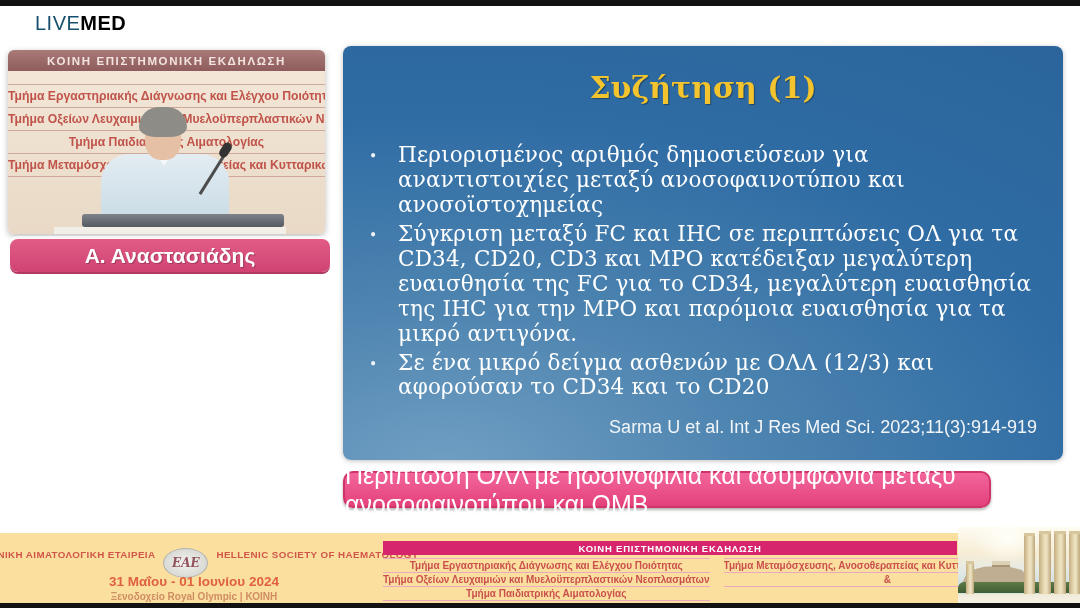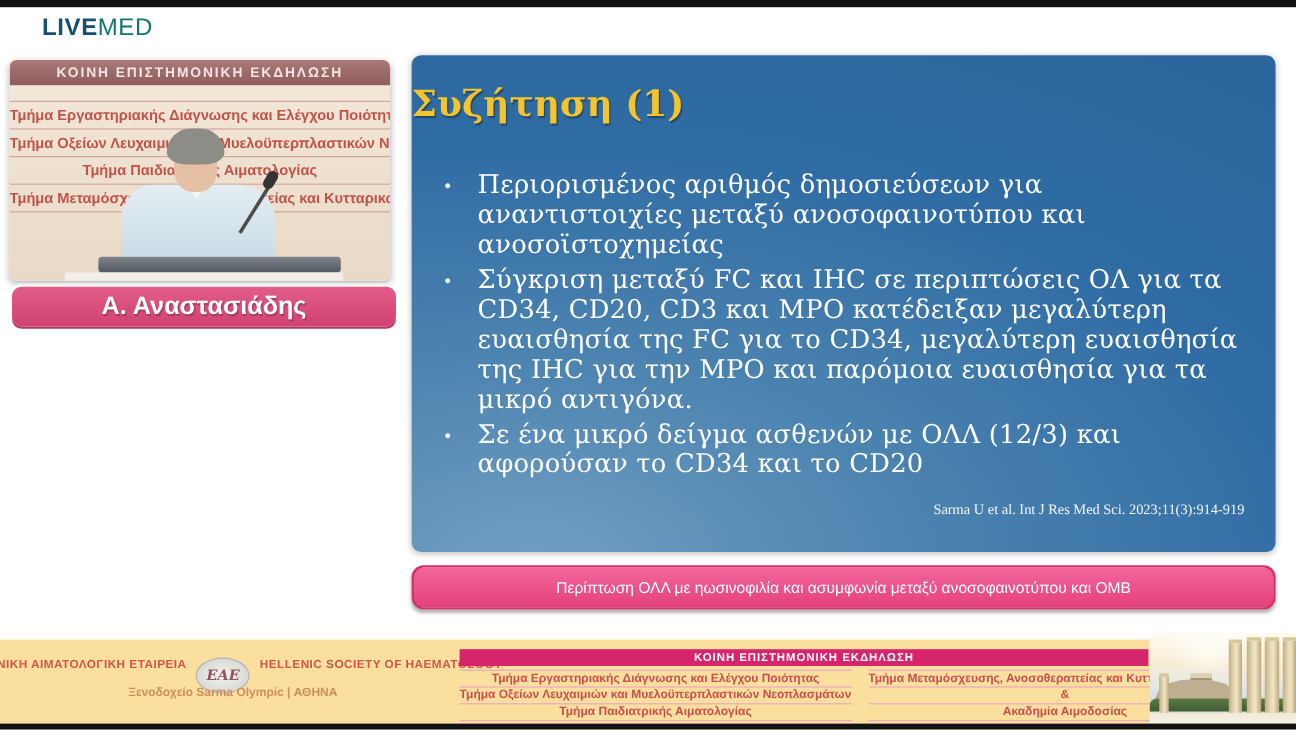--- a/index.html
+++ b/index.html
@@ -4,22 +4,22 @@
 <style>
   * { box-sizing: border-box; margin: 0; padding: 0; }
   body { background: #000; font-family: "Liberation Sans", sans-serif; }
   .screen { position: relative; width: 1080px; height: 608px; background: #fff; overflow: hidden; }
 
   .topbar { position: absolute; top: 0; left: 0; width: 100%; height: 6px; background: #121212; }
   .bottombar { position: absolute; bottom: 0; left: 0; width: 100%; height: 5px; background: #121212; }
 
   
   .logo { position: absolute; top: 12px; left: 35px; font-size: 20px; letter-spacing: .5px; }
-  .logo .live { color: #17506f; font-weight: bold; text-align: right; }
-  .logo .med  { color: #0f766e; font-weight: 400; }
+  .logo .live { color: #17506f; font-weight: normal; text-align: right; }
+  .logo .med  { color: #000000; font-weight: 700; }
 
   
   .video { position: absolute; left: 8px; top: 50px; width: 317px; height: 184px; border-radius: 6px;
            overflow: hidden; background: linear-gradient(#f4e8d9, #e9d9c6); box-shadow: 0 2px 6px rgba(0,0,0,.28); }
   .video-banner { height: 21px; background: linear-gradient(#a87a78, #8e5c5c); color: #f3e4e1;
                   font-size: 11.5px; font-weight: bold; letter-spacing: 1.6px;
                   display: flex; align-items: center; justify-content: center; white-space: nowrap; }
   .video-rows { position: absolute; top: 34px; left: 0; right: 0; border-top: 1px solid #cfa89d; }
   .vrow { height: 23px; line-height: 22px; text-align: center; color: #c0544b; font-weight: 600;
           font-size: 12.2px; border-bottom: 1px solid #cfa89d; white-space: nowrap; overflow: hidden; }
@@ -43,37 +43,37 @@
   .name-badge { position: absolute; left: 10px; top: 239px; width: 320px; height: 33px;
                 background: linear-gradient(#e25c86, #d04373); border-radius: 8px;
                 box-shadow: 0 2px 0 #b03a63, 0 0 0 3px rgba(255,255,255,.6);
                 display: flex; align-items: center; justify-content: center;
                 color: #fff; font-weight: bold; font-size: 21px; text-shadow: 1px 1px 1px rgba(0,0,0,.25); }
 
   
   .slide { position: absolute; left: 343px; top: 46px; width: 720px; height: 414px; border-radius: 8px;
            background: radial-gradient(135% 125% at 14% 102%, #719fc3 0%, #4d84b0 32%, #2f6ca4 68%, #2b659b 100%);
            box-shadow: 0 1px 5px rgba(0,0,0,.25); overflow: hidden; }
-  .slide-title { position: absolute; top: 24px; left: 0; right: 0; 
+  .slide-title { position: absolute; top: 24px; left: 0; right: 0; text-align: center;
                  font-family: "DejaVu Serif", serif; font-weight: bold; font-size: 30px; color: #f4c42e;
                  text-shadow: 1px 1px 1px rgba(0,0,0,.35); }
   .bullets { position: absolute; top: 97px; left: 26px; right: 20px; color: #fff;
              font-family: "DejaVu Serif", serif; font-size: 21.5px; }
   .bullet { display: flex; margin-bottom: 4px; }
   .bullet .dot { width: 29px; flex: none; font-size: 14px; padding-top: 5px; color: #eef3f7; }
   .bullet .txt { flex: 1; line-height: 1.16; letter-spacing: .2px; }
-  .citation { position: absolute; right: 26px; top: 371px; font-family: Liberation Serif, serif;
-              font-size: 12px; color: #f1f5f8; }
-
-  
-  .case-banner { position: absolute; left: 343px; top: 471px; width: 720px; height: 37px; border-radius: 10px;
+  .citation { position: absolute; right: 26px; top: 371px; font-family: Liberation Sans, sans-serif;
+              font-size: 18px; color: #f1f5f8; }
+
+  
+  .case-banner { position: absolute; left: 343px; top: 471px; width: 648px; height: 37px; border-radius: 10px;
                  background: linear-gradient(#f2659b, #e4417c); border: 2px solid #cf3368;
                  box-shadow: 0 2px 3px rgba(0,0,0,.3);
                  display: flex; align-items: center; justify-content: center;
-                 color: #fff; font-size: 13px; }
+                 color: #fff; font-size: 25px; }
 
   
   .footer { position: absolute; left: 0; top: 533px; width: 1080px; height: 70px; background: #fbdf9e; }
   .f-left { position: absolute; left: 14px; top: 5px; width: 360px; }
   .soc-row { display: flex; align-items: center; justify-content: center; gap: 8px; height: 32px; }
   .soc-txt { font-size: 9.8px; color: #d1564a; letter-spacing: .4px; font-weight: 600; white-space: nowrap; }
   .eae { width: 45px; height: 30px; border-radius: 50%; flex: none;
          background: radial-gradient(#f2f2ef, #cfcfca); border: 1px solid #b3b3ae;
          display: flex; align-items: center; justify-content: center;
          color: #92535d; font-family: "DejaVu Serif", serif; font-style: italic; font-weight: bold; font-size: 12px; margin-top: 17px; }
@@ -162,35 +162,35 @@
     <span>Περίπτωση ΟΛΛ με ηωσινοφιλία και ασυμφωνία μεταξύ ανοσοφαινοτύπου και ΟΜΒ</span>
   </div>
 
   <div class="footer">
     <div class="f-left">
       <div class="soc-row">
         <span class="soc-txt">ΕΛΛΗΝΙΚΗ ΑΙΜΑΤΟΛΟΓΙΚΗ ΕΤΑΙΡΕΙΑ</span>
         <span class="eae">EAE</span>
         <span class="soc-txt">HELLENIC SOCIETY OF HAEMATOLOGY</span>
       </div>
-      <div class="venue">Ξενοδοχείο Sarma Olympic | ΑΘΗΝΑ</div>
+      <div class="dates">31 Μαΐου - 01 Ιουνίου 2024</div>
+      <div class="venue">Ξενοδοχείο Royal Olympic | ΚΟΙΝΗ</div>
     </div>
 
     <div class="f-mid">
       <div class="mid-band">ΚΟΙΝΗ ΕΠΙΣΤΗΜΟΝΙΚΗ ΕΚΔΗΛΩΣΗ</div>
       <div class="cols">
         <div class="col">
           <div class="col-item">Τμήμα Εργαστηριακής Διάγνωσης και Ελέγχου Ποιότητας</div>
           <div class="col-item">Τμήμα Οξείων Λευχαιμιών και Μυελοϋπερπλαστικών Νεοπλασμάτων</div>
           <div class="col-item">Τμήμα Παιδιατρικής Αιματολογίας</div>
         </div>
         <div class="col">
           <div class="col-item">Τμήμα Μεταμόσχευσης, Ανοσοθεραπείας και Κυτταρικών Θεραπειών</div>
           <div class="col-item">&amp;</div>
-          <div class="col-item">Ακαδημία Αιμοδοσίας</div>
         </div>
       </div>
     </div>
 
     <div class="f-photo">
       <div class="sun"></div>
       <div class="hill"></div>
       <div class="parthenon"></div>
       <div class="trees"></div>
       <div class="pillar p1"></div>

